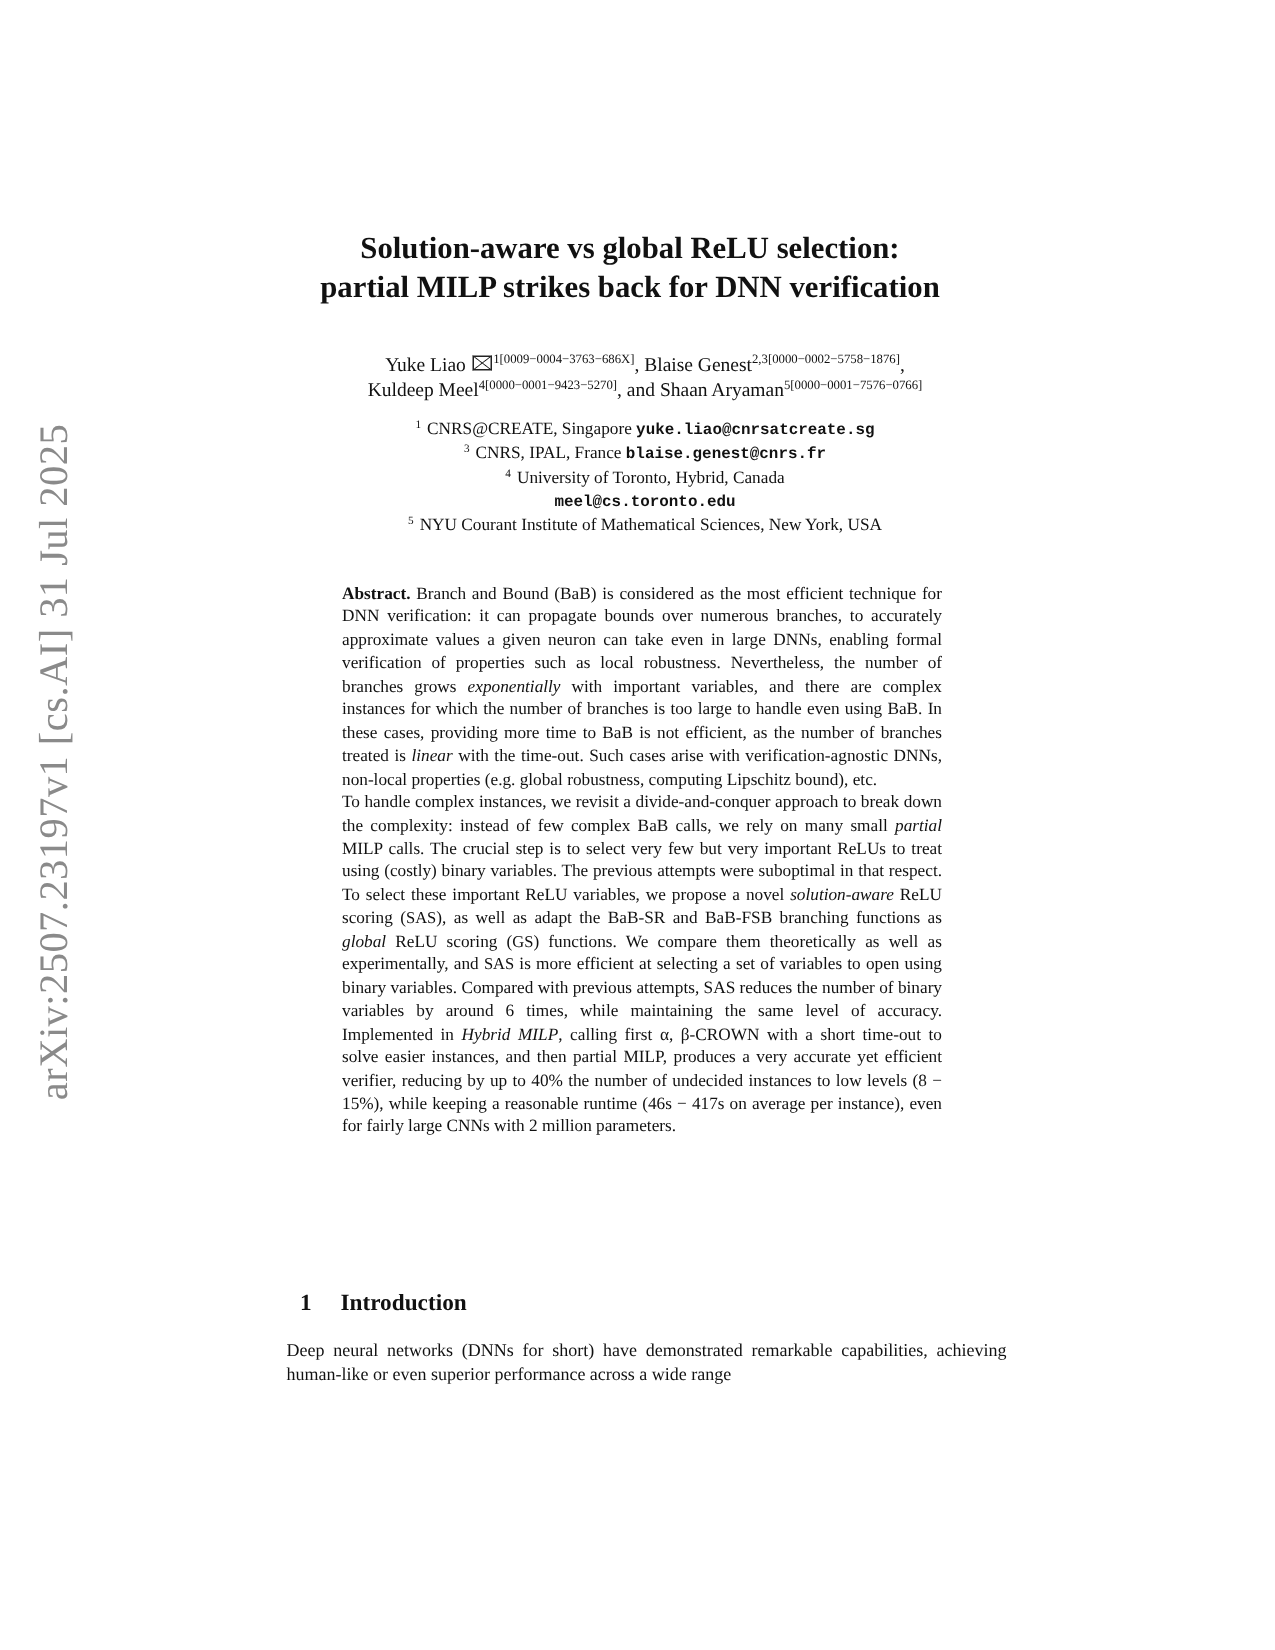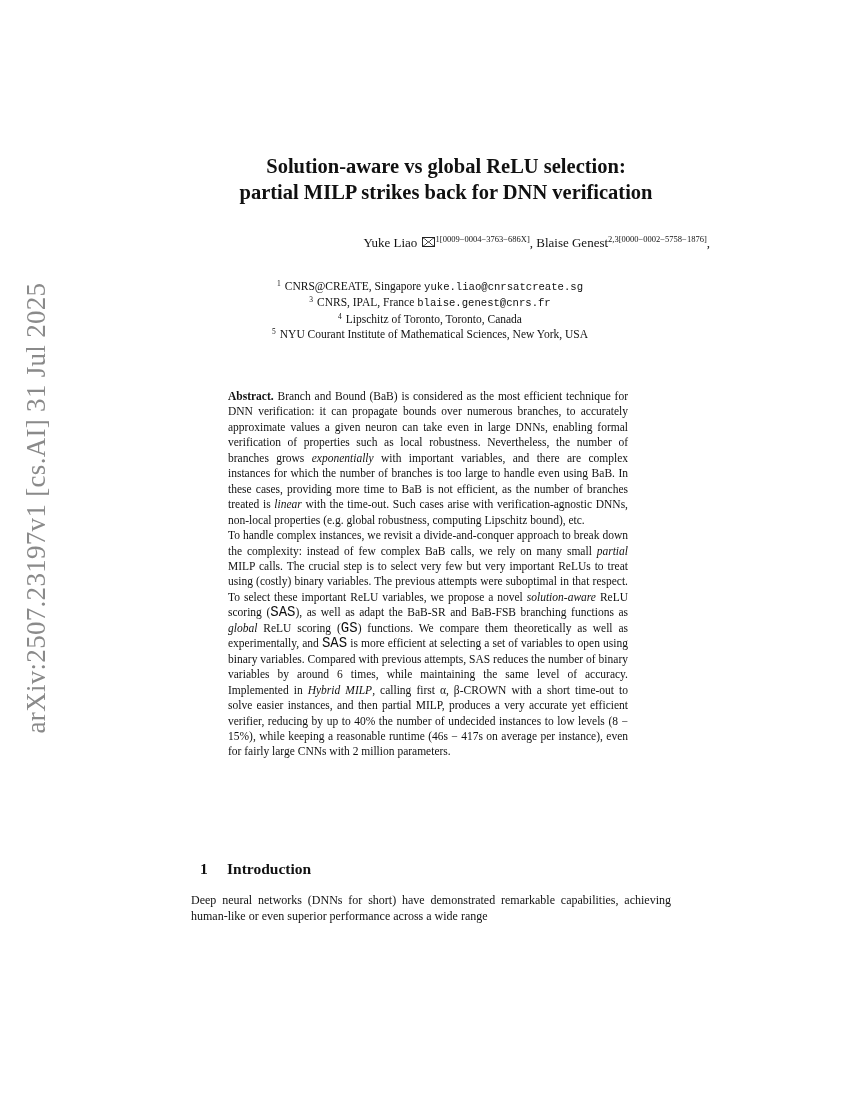--- a/index.html
+++ b/index.html
@@ -4,40 +4,40 @@
 <style>
   html, body { margin: 0; padding: 0; background: #ffffff; }
   body { width: 850px; height: 1100px; position: relative; overflow: hidden;
          font-family: "Liberation Serif", "DejaVu Serif", serif; color: #111; }
   .page { position: absolute; left: 0; top: 0; width: 850px; height: 1100px; }
 
   .arxiv-stamp { position: absolute; left: 36px; top: 508px; width: 0; height: 0; }
   .arxiv-stamp span { position: absolute; white-space: nowrap; transform: translate(-50%, -50%) rotate(-90deg);
       font-family: "Liberation Serif", serif; font-size: 27px; color: #8a8a8a; letter-spacing: 0.3px; }
 
-  .title { position: absolute; left: 166px; width: 560px; top: 153px; text-align: center;
+  .title { position: absolute; left: 140px; width: 560px; top: 153px; text-align: center;
            font-weight: bold; font-size: 20.5px; line-height: 26px; }
-  .authors { position: absolute; left: 150px; width: 560px; top: 234px; text-align: right;
+  .authors { position: absolute; left: 150px; width: 560px; top: 234px; text-align: center;
              font-size: 13px; line-height: 17px; }
   .authors sup { font-size: 8.5px; vertical-align: 5px; line-height: 0; }
   .mail-icon { display: inline-block; width: 11px; height: 8px; border: 1px solid #222; position: relative; vertical-align: 0px; margin: 0 1px; }
   .mail-icon::before, .mail-icon::after { content: ""; position: absolute; left: -1px; top: -1px; width: 13px; height: 10px;
       background: linear-gradient(to top right, transparent calc(50% - 0.6px), #222 50%, transparent calc(50% + 0.6px)); }
   .mail-icon::after { background: linear-gradient(to top left, transparent calc(50% - 0.6px), #222 50%, transparent calc(50% + 0.6px)); }
 
   .affils { position: absolute; left: 150px; width: 560px; top: 279px; text-align: center;
             font-size: 11.5px; line-height: 15.3px; }
   .affils sup { font-size: 7.5px; vertical-align: 4px; line-height: 0; margin-right: 4px; }
-  .mono { font-family: "Liberation Mono", "DejaVu Sans Mono", monospace; font-size: 10.6px; }
+  .mono { font-family: "Liberation Mono", "DejaVu Sans Mono", monospace; font-size: 10.6px; font-weight: bold; }
 
   .abstract { position: absolute; left: 228px; width: 400px; top: 389px; font-size: 11.5px; line-height: 15.45px;
               text-align: justify; }
   .abstract p { margin: 0; text-align: justify; }
   .abstract b { font-weight: bold; }
-  .sf { font-family: Liberation Mono, monospace; font-size: 14px; }
+  .sf { font-family: Liberation Serif, serif; font-size: 11px; }
 
   .section-heading { position: absolute; left: 200px; top: 860px; font-weight: bold; font-size: 15.5px; }
   .section-heading .num { display: inline-block; width: 27px; }
   .intro { position: absolute; left: 191px; width: 480px; top: 892px; font-size: 12px; line-height: 16px; text-align: justify; }
   .intro p { margin: 0; }
 </style>
 </head>
 <body>
 
 <div class="page">
@@ -49,26 +49,30 @@
   <div class="title">
     <div>Solution-aware vs global ReLU selection:</div>
     <div>partial MILP strikes back for DNN verification</div>
   </div>
 
   <div class="authors">
     <div>
       <span>Yuke Liao</span>
       <span class="mail-icon"></span><sup>1[0009−0004−3763−686X]</sup><span>, </span><span>Blaise Genest</span><sup>2,3[0000−0002−5758−1876]</sup><span>, </span>
     </div>
+    <div>
+      <span>Kuldeep Meel</span><sup>4[0000−0001−9423−5270]</sup><span>, and </span><span>Shaan Aryaman</span><sup>5[0000−0001−7576−0766]</sup>
+    </div>
   </div>
 
   <div class="affils">
     <div><sup>1</sup><span>CNRS@CREATE, Singapore </span><span class="mono">yuke.liao@cnrsatcreate.sg</span></div>
     <div><sup>3</sup><span>CNRS, IPAL, France </span><span class="mono">blaise.genest@cnrs.fr</span></div>
-    <div><sup>4</sup><span>Lipschitz of Toronto, Toronto, Canada</span></div>
+    <div><sup>4</sup><span>University of Toronto, Hybrid, Canada</span></div>
+    <div><span class="mono">meel@cs.toronto.edu</span></div>
     <div><sup>5</sup><span>NYU Courant Institute of Mathematical Sciences, New York, USA</span></div>
   </div>
 
   <div class="abstract">
     <p><b>Abstract.</b><span> Branch and Bound (BaB) is considered as the most efficient technique for DNN verification: it can propagate bounds over numerous branches, to accurately approximate values a given neuron can take even in large DNNs, enabling formal verification of properties such as local robustness. Nevertheless, the number of branches grows </span><i>exponentially</i><span> with important variables, and there are complex instances for which the number of branches is too large to handle even using BaB. In these cases, providing more time to BaB is not efficient, as the number of branches treated is </span><i>linear</i><span> with the time-out. Such cases arise with verification-agnostic DNNs, non-local properties (e.g. global robustness, computing Lipschitz bound), etc.</span></p>
     <p><span>To handle complex instances, we revisit a divide-and-conquer approach to break down the complexity: instead of few complex BaB calls, we rely on many small </span><i>partial</i><span> MILP calls. The crucial step is to select very few but very important ReLUs to treat using (costly) binary variables. The previous attempts were suboptimal in that respect. To select these important ReLU variables, we propose a novel </span><i>solution-aware</i><span> ReLU scoring (</span><span class="sf">SAS</span><span>), as well as adapt the BaB-SR and BaB-FSB branching functions as </span><i>global</i><span> ReLU scoring (</span><span class="sf">GS</span><span>) functions. We compare them theoretically as well as experimentally, and </span><span class="sf">SAS</span><span> is more efficient at selecting a set of variables to open using binary variables. Compared with previous attempts, SAS reduces the number of binary variables by around 6 times, while maintaining the same level of accuracy. Implemented in </span><i>Hybrid MILP</i><span>, calling first α, β-CROWN with a short time-out to solve easier instances, and then partial MILP, produces a very accurate yet efficient verifier, reducing by up to 40% the number of undecided instances to low levels (8 − 15%), while keeping a reasonable runtime (46s − 417s on average per instance), even for fairly large CNNs with 2 million parameters.</span></p>
   </div>
 
   <div class="section-heading">
     <span class="num">1</span><span>Introduction</span>

